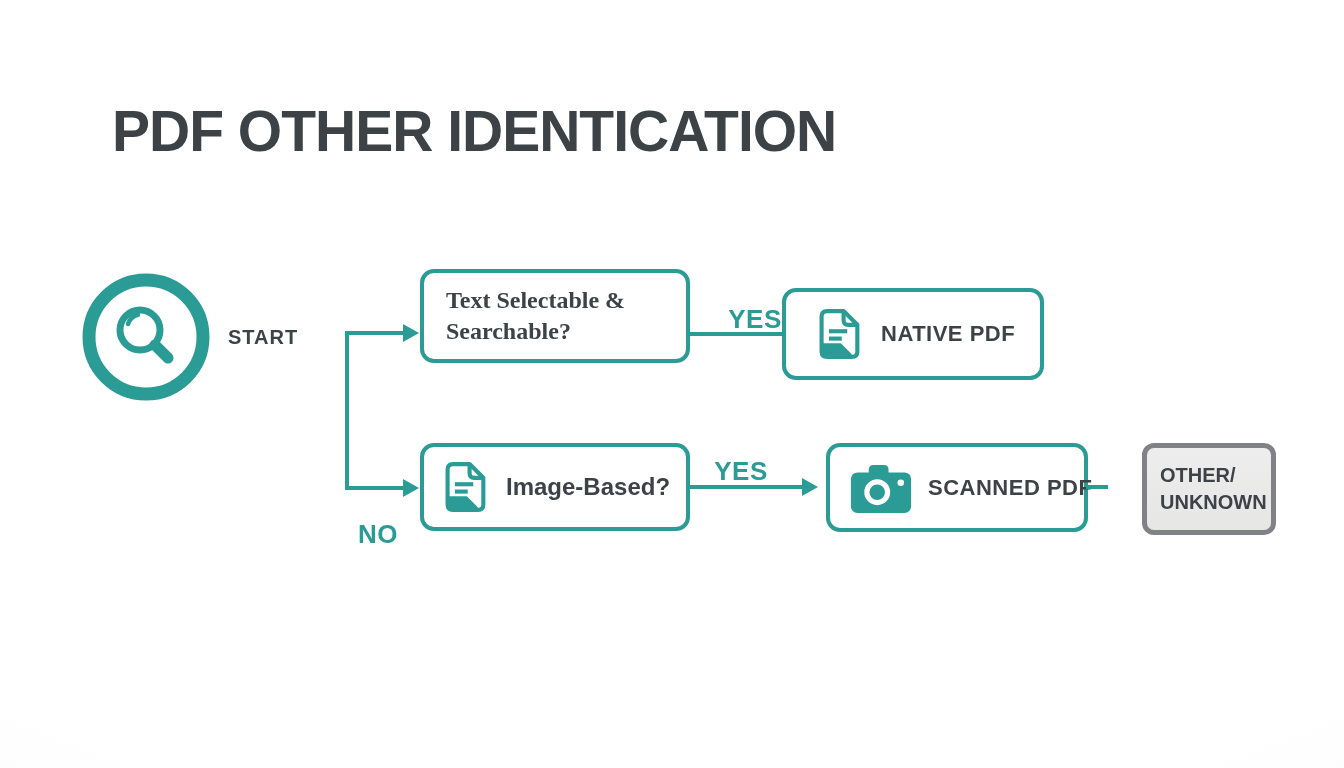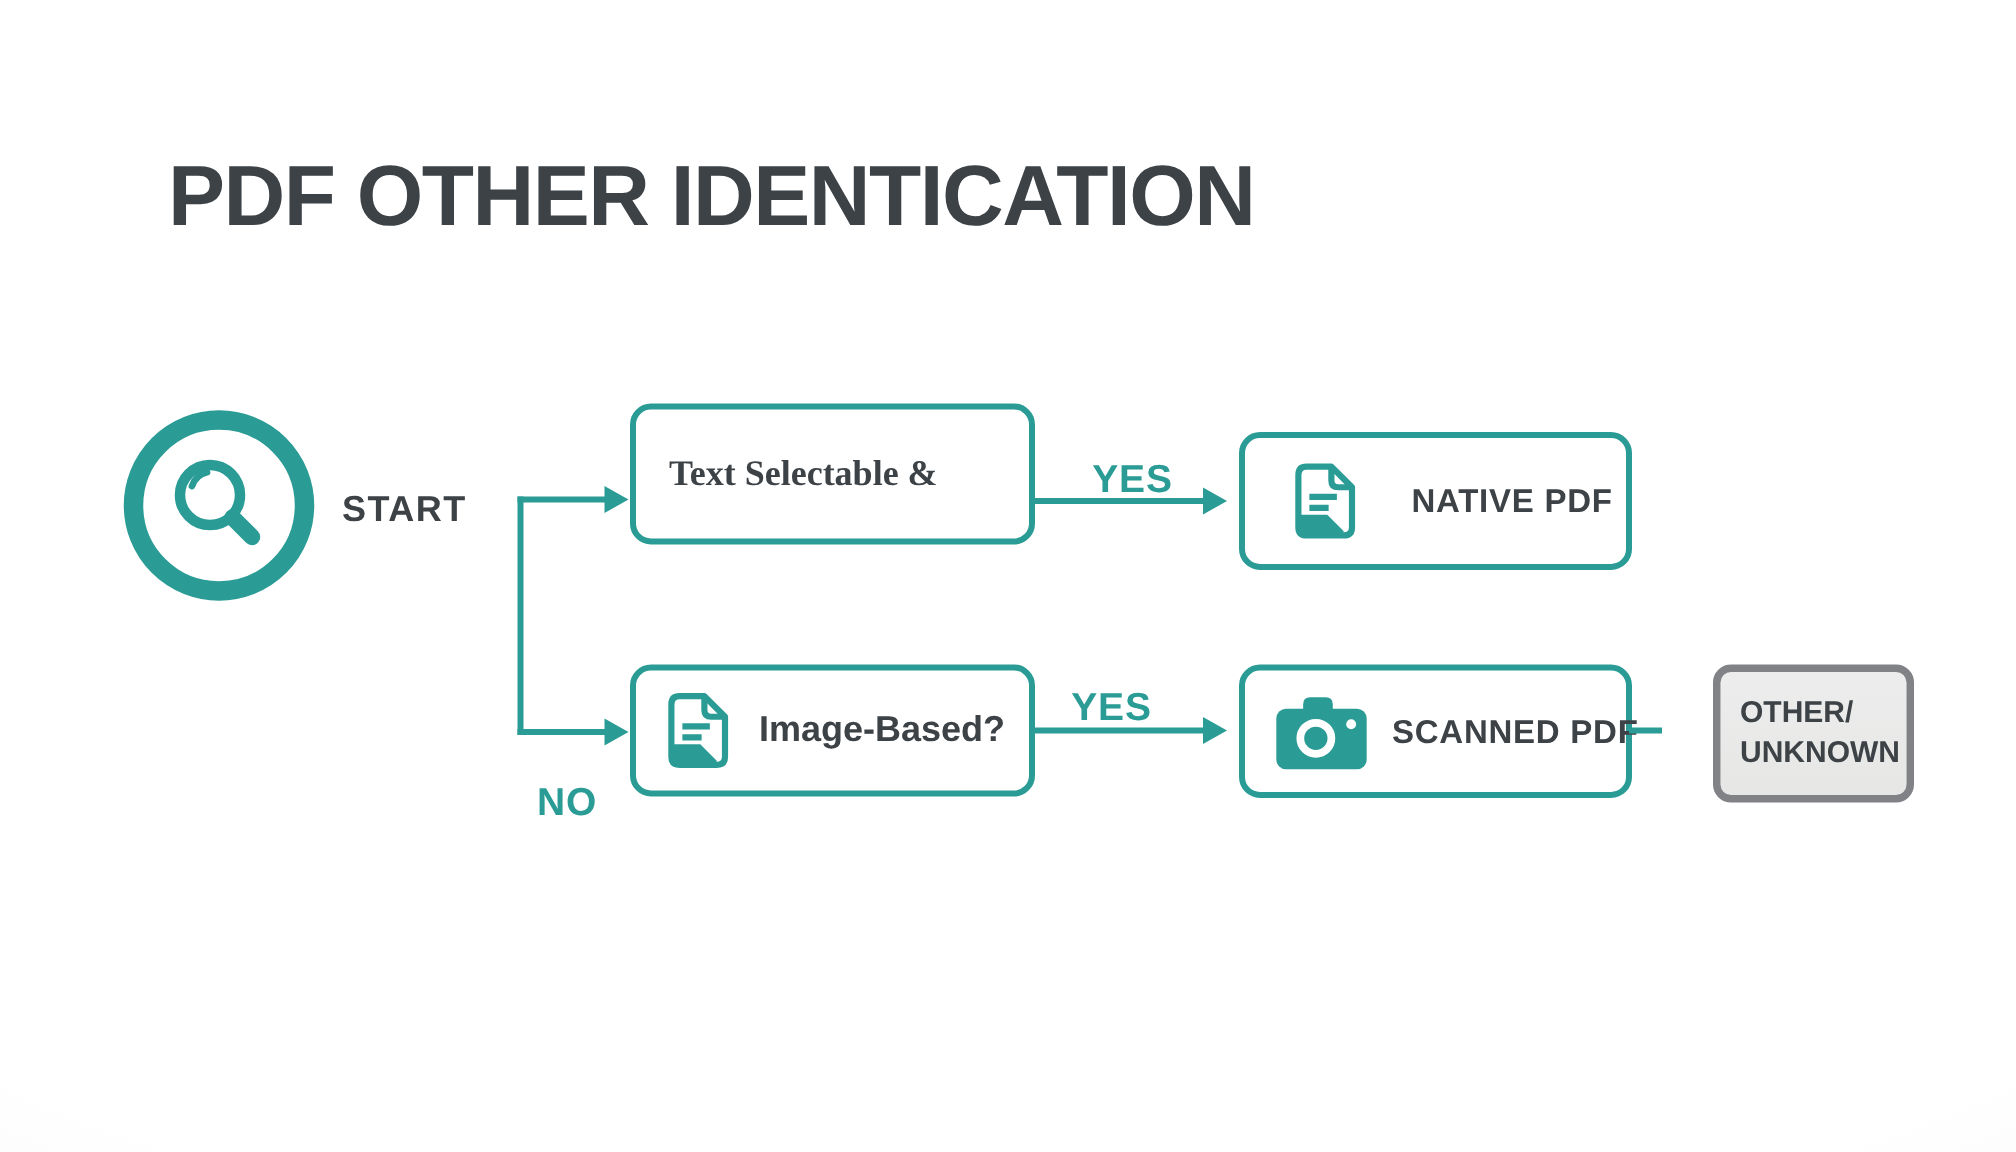--- a/index.html
+++ b/index.html
@@ -19,34 +19,34 @@
 
   .title{
     position:absolute;left:112px;top:98px;
     font-size:57px;font-weight:700;letter-spacing:-1px;
     color:var(--text-dark);white-space:nowrap;
   }
 
   .start-icon{position:absolute;left:81px;top:272px;width:130px;height:130px;color:var(--accent);}
   .start-label{
     position:absolute;left:228px;top:326px;width:84px;
-    font-size:24px;font-weight:700;letter-spacing:1px;color:var(--text-dark);
+    font-size:20px;font-weight:700;letter-spacing:1px;color:var(--text-dark);
   }
 
   .node{
     position:absolute;background:#ffffff;
     border:4px solid var(--accent);border-radius:14px;
     display:flex;align-items:center;color:var(--text-dark);
   }
   .node .icon{flex:0 0 auto;color:var(--accent);display:block;}
 
   .decision-1{left:420px;top:269px;width:270px;height:94px;padding-left:22px;font-family:Liberation Serif, serif;}
   .decision-1 .lines{font-size:24px;font-weight:700;line-height:31px;}
 
-  .result-native{left:826px;top:288px;width:262px;height:92px;padding-left:31px;gap:36px;}
+  .result-native{left:782px;top:288px;width:262px;height:92px;padding-left:31px;gap:20px;}
   .result-native .label{font-size:22px;font-weight:700;letter-spacing:.5px;white-space:nowrap;}
 
   .decision-2{left:420px;top:443px;width:270px;height:88px;padding-left:19px;gap:19px;}
   .decision-2 .label{font-size:24px;font-weight:700;white-space:nowrap;}
 
   .result-scanned{left:826px;top:443px;width:262px;height:89px;padding-left:19px;gap:15px;}
   .result-scanned .label{font-size:22px;font-weight:700;letter-spacing:.5px;white-space:nowrap;}
 
   .result-other{
     left:1106px;top:443px;width:134px;height:92px;padding-left:13px;
@@ -88,20 +88,21 @@
   <div class="edge-line" style="left:345px;top:331px;width:4px;height:159px;"></div>
   <div class="edge-line" style="left:345px;top:331px;width:60px;height:4px;"></div>
   <div class="arrow-head" style="left:403px;top:324px;"></div>
   <div class="edge-line" style="left:345px;top:486px;width:60px;height:4px;"></div>
   <div class="arrow-head" style="left:403px;top:479px;"></div>
   <div class="edge-label" style="left:352px;top:519px;width:52px;">NO</div>
 
   <div class="node decision-1">
     <div class="lines">
       <div>Text Selectable &amp;</div>
+      <div>Searchable?</div>
     </div>
   </div>
 
   <div class="edge-label" style="left:700px;top:304px;width:110px;">YES</div>
   <div class="edge-line" style="left:690px;top:332px;width:114px;height:4px;"></div>
   <div class="arrow-head" style="left:802px;top:325px;"></div>
 
   <div class="node result-native">
     <span class="icon">
       <svg width="44" height="52" viewBox="0 0 48 56">

